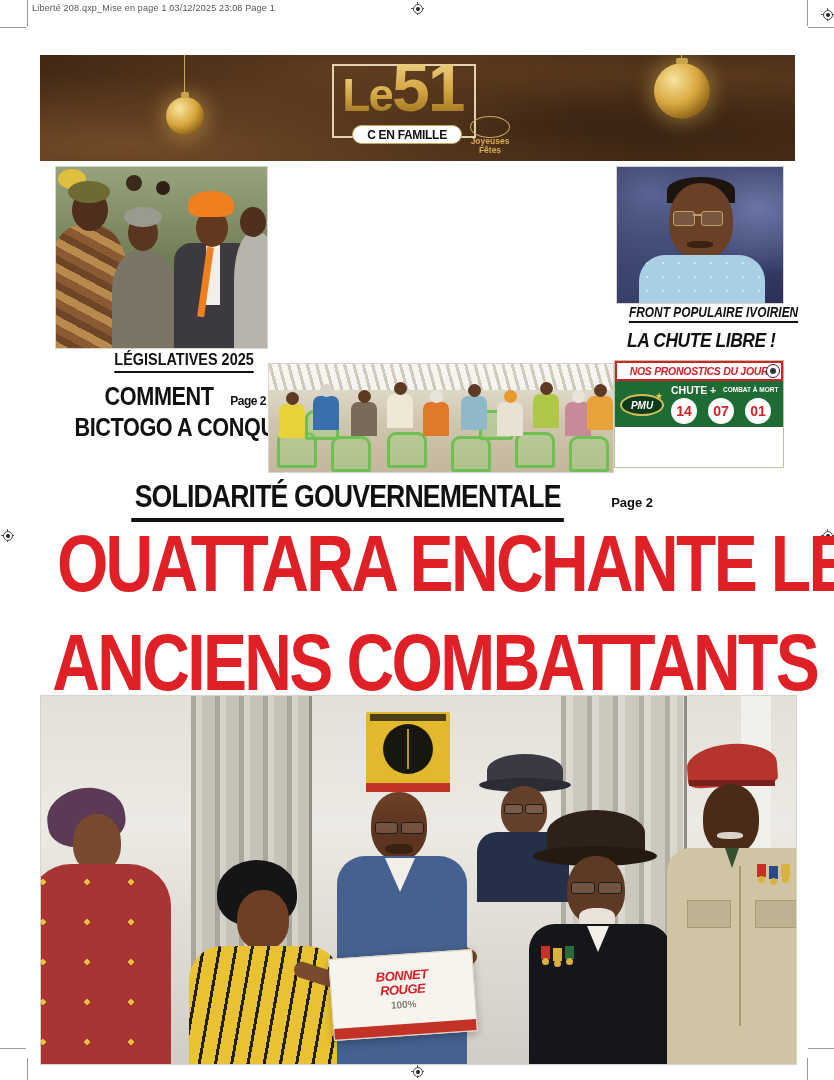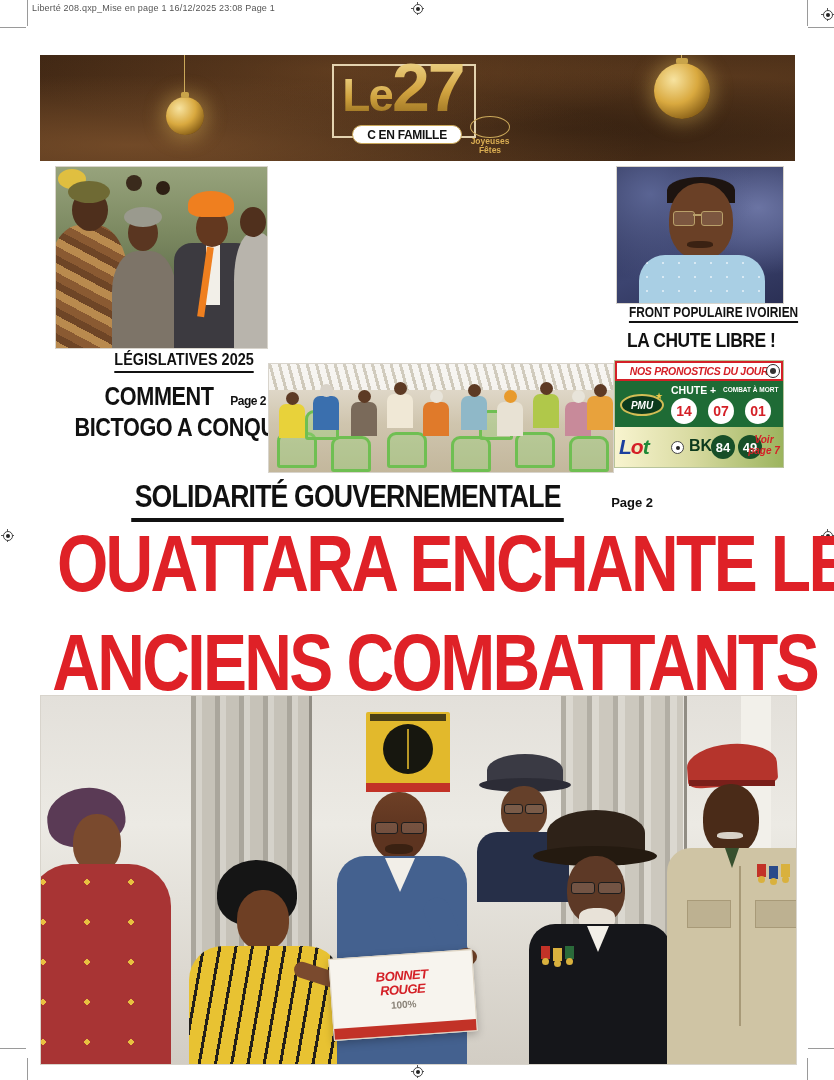--- a/index.html
+++ b/index.html
@@ -75,21 +75,21 @@
   .cond{display:inline-block;transform:scaleX(.85);transform-origin:center;white-space:nowrap;}
   .kicker{font-weight:bold;color:#111;}
   .kline{border-bottom:2px solid #111;padding-bottom:1px;}
   .pageref{font-weight:bold;color:#111;}
   .story-left{left:55px;top:350px;width:211px;text-align:right;}
   .story-left .kicker{font-size:17px;}
   .story-left .title{font-size:25.5px;font-weight:bold;line-height:1.22;letter-spacing:-.5px;margin-top:8px;}
   .story-mid{left:268px;top:303px;width:344px;text-align:center;}
   .story-mid .kicker{font-size:15.5px;}
   .story-mid .title{font-size:21px;font-weight:bold;letter-spacing:-.5px;margin-top:6px;}
-  .story-right{left:614px;top:303px;width:168px;text-align:center;}
+  .story-right{left:614px;top:303px;width:168px;text-align:center;font-style:italic;}
   .story-right .kicker{font-size:14px;}
   .story-right .title{font-size:20.5px;font-weight:bold;letter-spacing:-.5px;margin-top:5px;}
 
   
   .prono{left:614px;top:360px;width:168px;height:106px;border:1px solid #b8c49a;}
   .prono-head{position:absolute;left:0;top:0;width:100%;height:20px;background:#fff;border:2px solid #D42027;box-sizing:border-box;
     display:flex;align-items:center;justify-content:center;font-size:10.5px;font-weight:900;font-style:italic;color:#D42027;letter-spacing:-.3px;}
   .age-badge{position:absolute;right:3px;top:3px;width:14px;height:14px;border-radius:50%;background:#fff;border:1.5px solid #2a2a2a;box-sizing:border-box;}
   .age-badge::after{content:'';position:absolute;inset:3px;border-radius:50%;background:#333;}
   .prono-pmu{position:absolute;left:0;top:20px;width:100%;height:46px;background:#1E6B35;}
@@ -140,21 +140,21 @@
   .bbox .brand{position:absolute;left:0;top:14px;width:100%;text-align:center;font-size:13px;font-weight:900;font-style:italic;
     color:#D42027;letter-spacing:-.5px;line-height:1.05;}
   .bbox .pct{position:absolute;left:0;top:44px;width:100%;text-align:center;font-size:10px;font-weight:900;color:#8a8378;}
   .bbox .strip{position:absolute;left:0;bottom:0;width:100%;height:11px;background:#C23227;}
 </style>
 </head>
 <body>
 
 <div id="page">
 
-  <div class="abs print-header">Liberté 208.qxp_Mise en page 1  16/12/2025  23:08  Page 1</div>
+  <div class="abs print-header">Liberté 208.qxp_Mise en page 1  03/12/2025  23:08  Page 1</div>
   <div class="abs cropline" style="left:27px;top:0;width:1px;height:26px;"></div>
   <div class="abs cropline" style="left:807px;top:0;width:1px;height:26px;"></div>
   <div class="abs cropline" style="left:0;top:27px;width:26px;height:1px;"></div>
   <div class="abs cropline" style="left:808px;top:27px;width:26px;height:1px;"></div>
   <div class="abs cropline" style="left:27px;top:1058px;width:1px;height:22px;"></div>
   <div class="abs cropline" style="left:807px;top:1058px;width:1px;height:22px;"></div>
   <div class="abs cropline" style="left:0;top:1048px;width:26px;height:1px;"></div>
   <div class="abs cropline" style="left:808px;top:1048px;width:26px;height:1px;"></div>
   <div class="abs regmark" style="left:411px;top:2px;"></div>
   <div class="abs regmark" style="left:821px;top:8px;"></div>
@@ -162,21 +162,21 @@
   <div class="abs regmark" style="left:821px;top:529px;"></div>
   <div class="abs regmark" style="left:411px;top:1065px;"></div>
 
   <div class="abs banner">
     <div class="abs orn-string" style="left:144px;top:0;height:42px;"></div>
     <div class="abs orn" style="left:126px;top:42px;width:38px;height:38px;"></div>
     <div class="abs orn-string" style="left:641px;top:0;height:12px;"></div>
     <div class="abs orn" style="left:614px;top:8px;width:56px;height:56px;"></div>
     <div class="abs le31-frame"></div>
     <div class="abs le31">
-      <span class="t1">Le</span><span class="t2">27</span>
+      <span class="t1">Le</span><span class="t2">51</span>
     </div>
     <div class="abs famille-pill">C EN FAMILLE</div>
     <div class="abs wreath"></div>
     <div class="abs joyeuses">
       <div>Joyeuses</div>
       <div>Fêtes</div>
     </div>
   </div>
 
   <div class="abs photo lphoto">
@@ -252,31 +252,20 @@
     <div class="age-badge"></div>
     <div class="prono-pmu">
       <div class="pmu-oval">PMU</div>
       <div class="pmu-star">★</div>
       <div class="quinte">CHUTE +</div>
       <div class="combat">COMBAT À MORT</div>
       <div class="qball" style="left:56px;">14</div>
       <div class="qball" style="left:93px;">07</div>
       <div class="qball" style="left:130px;">01</div>
     </div>
-    <div class="prono-loto">
-      <div class="loto-word"><span style="color:#1b3f9e;">L</span><span style="color:#d42027;">o</span><span style="color:#1f8a38;">t</span></div>
-      <div class="loto-ball"></div>
-      <div class="bk">BK</div>
-      <div class="lball" style="left:96px;">84</div>
-      <div class="lball" style="left:123px;">49</div>
-      <div class="voir">
-        <div>Voir</div>
-        <div>page 7</div>
-      </div>
-    </div>
   </div>
 
   <div class="abs main-kicker">
     <span class="kt">SOLIDARITÉ GOUVERNEMENTALE</span>
     <span class="pageref">Page 2</span>
   </div>
   <div class="abs headline">
     <div><span class="hl">OUATTARA ENCHANTE LES</span></div>
     <div><span class="hl">ANCIENS COMBATTANTS</span></div>
   </div>

